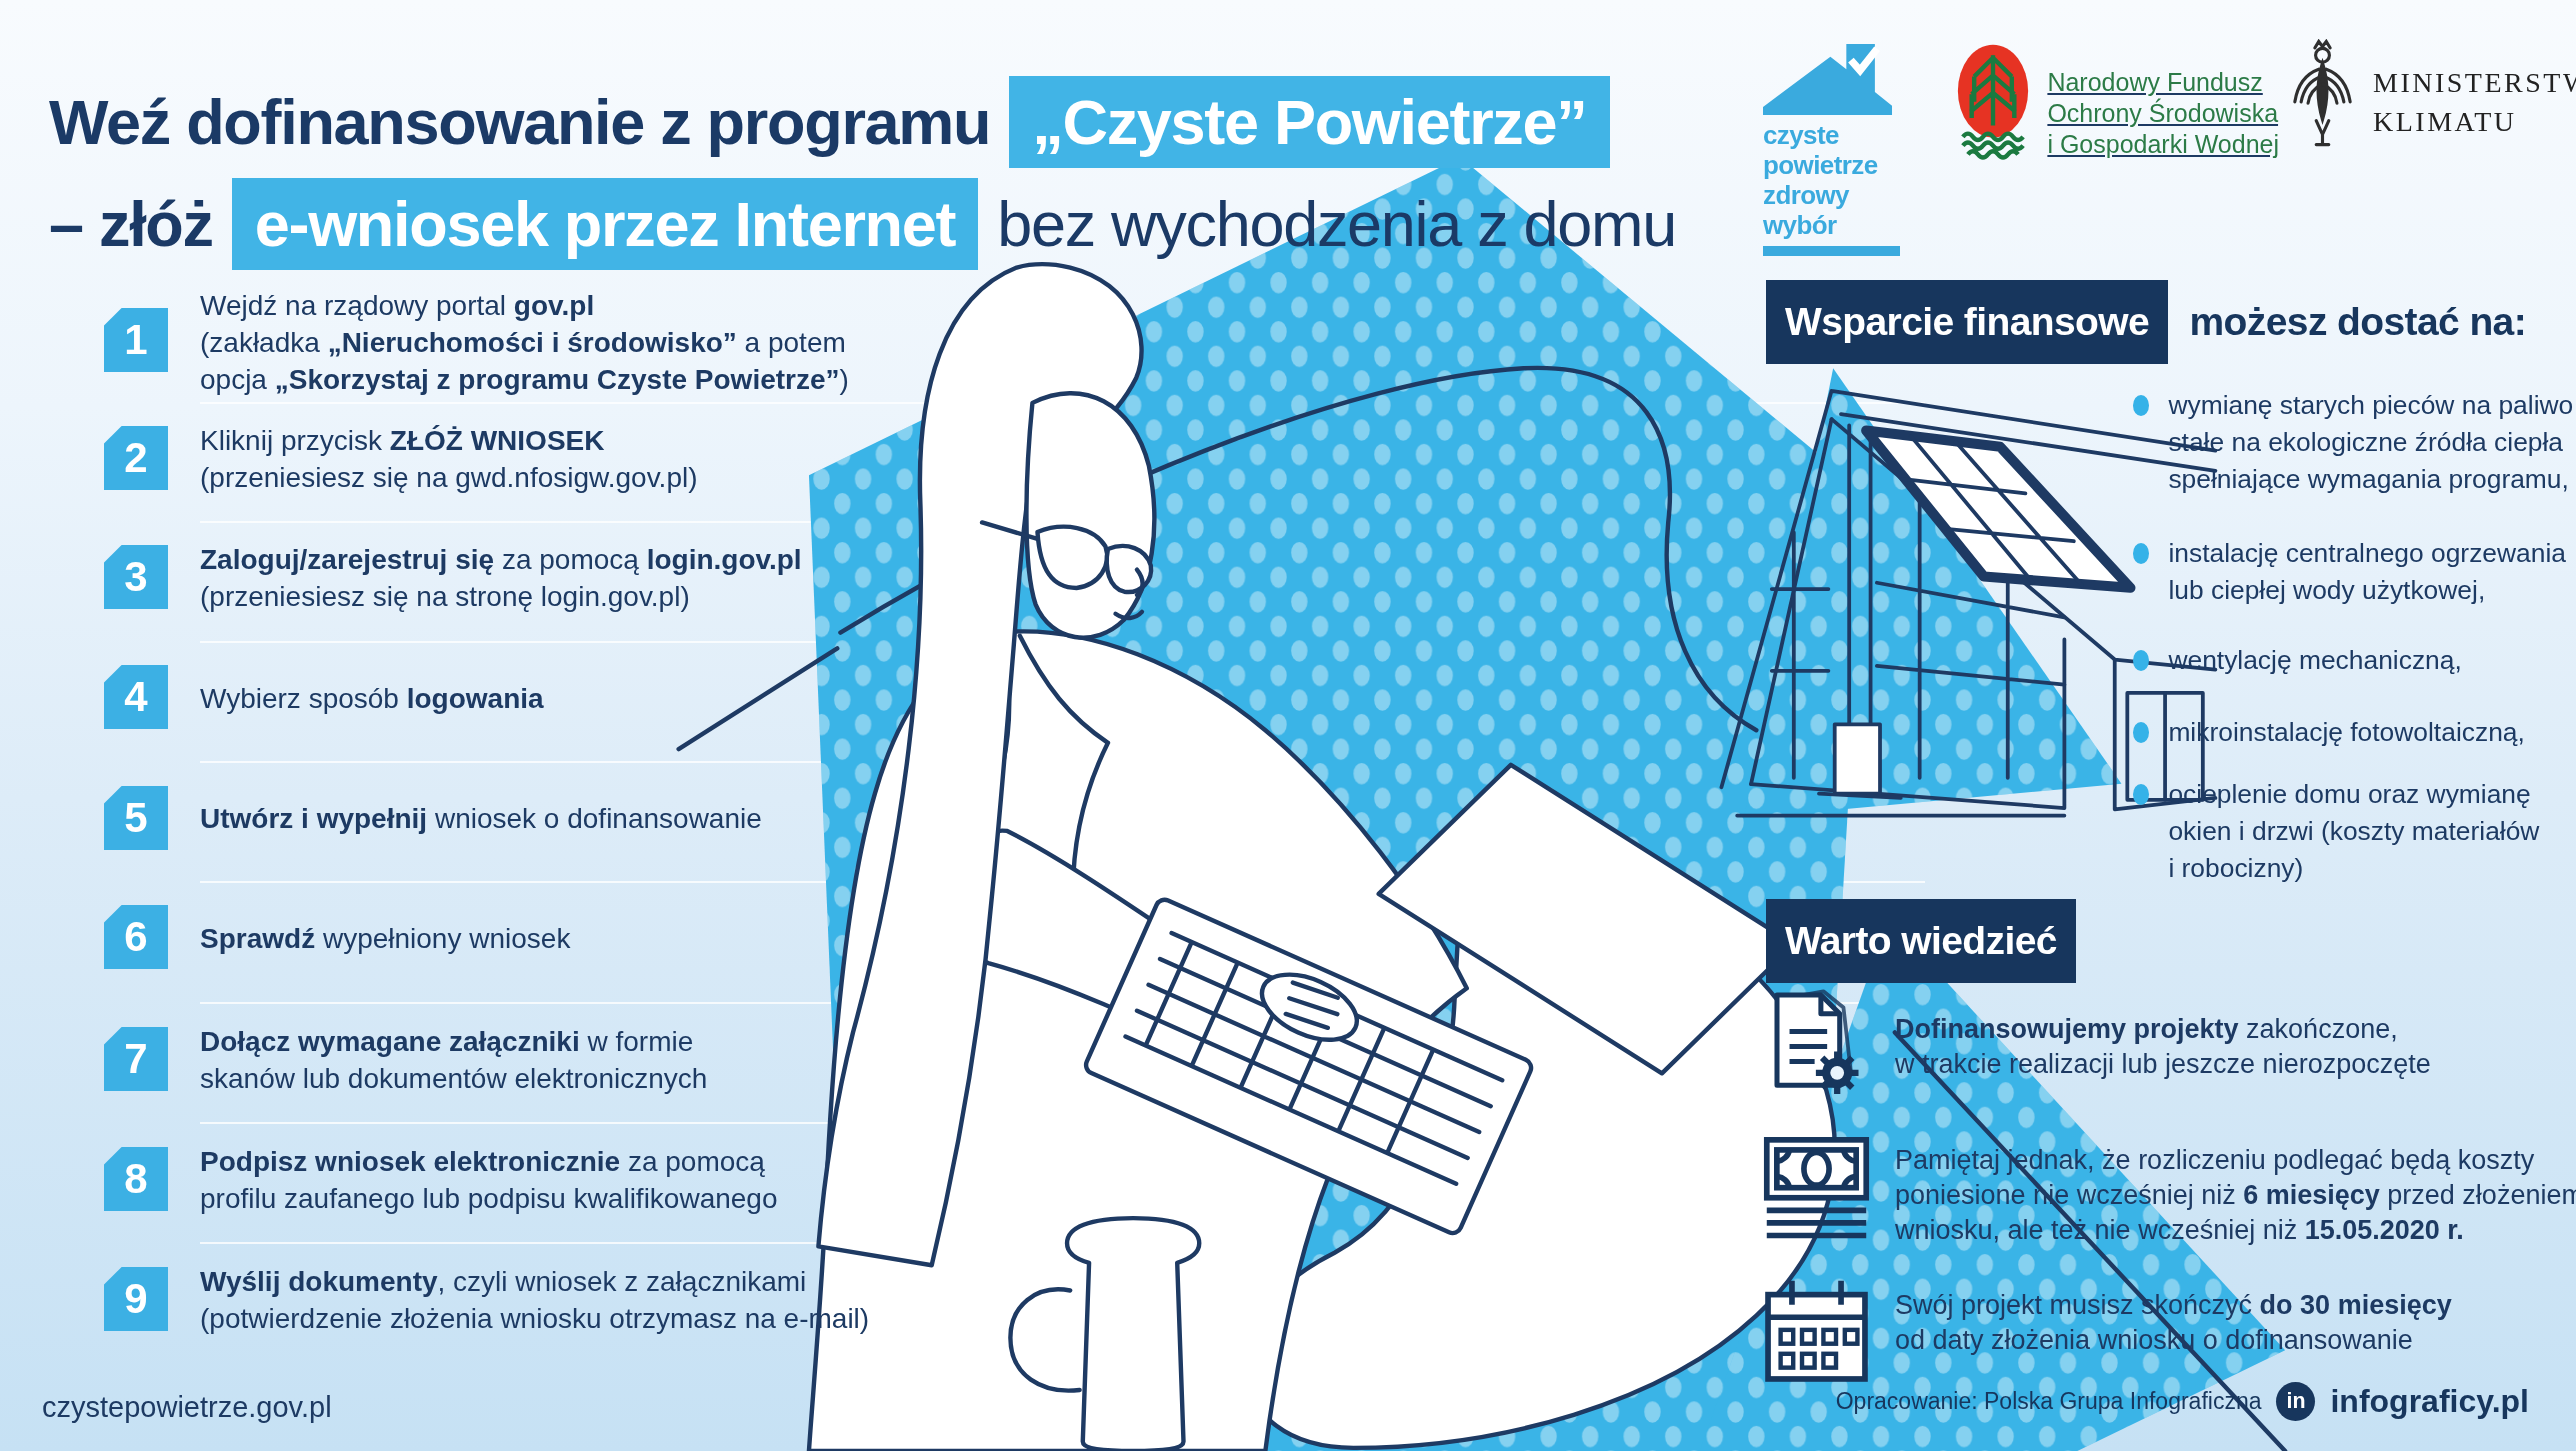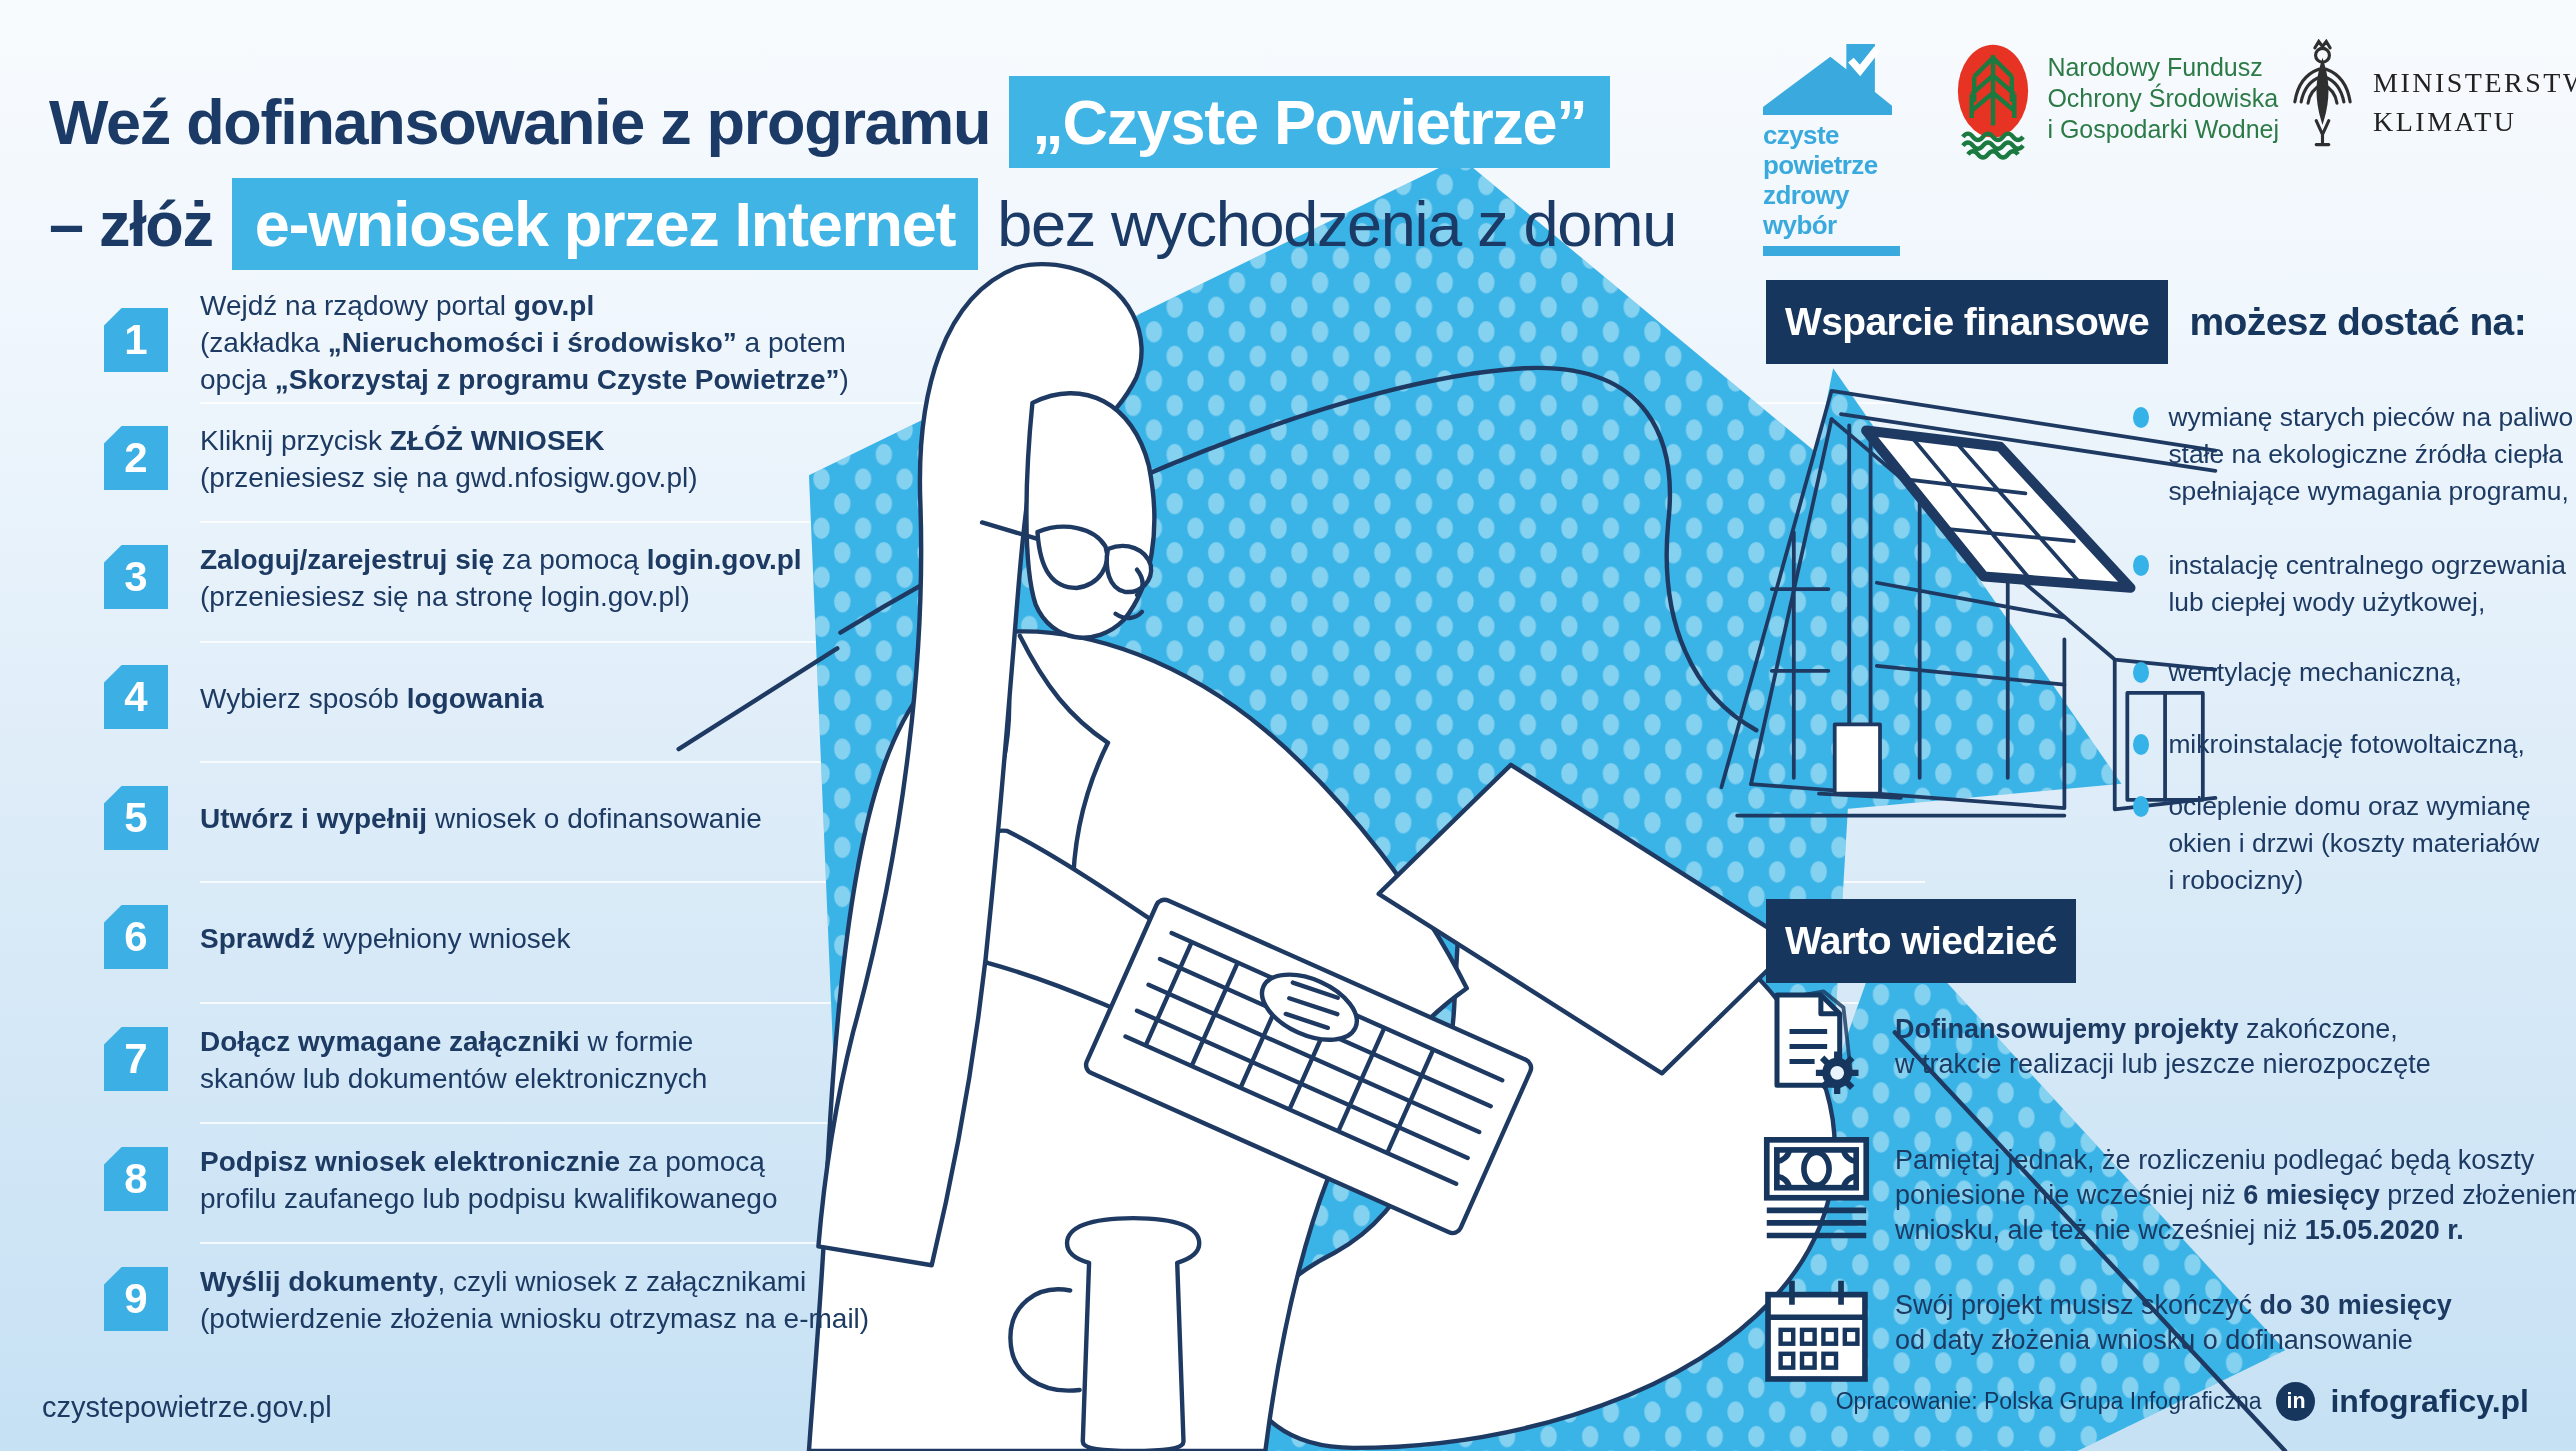--- a/index.html
+++ b/index.html
@@ -13,21 +13,21 @@
   
   .t-row{position:absolute;left:49px;display:flex;align-items:center;gap:19px;
     font-size:63px;font-weight:700;color:#1b3a66;letter-spacing:-1.3px;white-space:nowrap;z-index:2;}
   .hl{background:#41b4e6;color:#ffffff;padding:10px 23px;}
   .t-reg{font-weight:400;}
 
   
   .cp-logo{left:1763px;top:44px;width:151px;z-index:2;}
   .cp-text{color:#3aaade;font-weight:700;font-size:26px;line-height:30px;margin-top:5px;letter-spacing:-0.6px;}
   .cp-bar{height:10px;background:#3aaade;margin-top:6.3px;width:137px;}
-  .nfos{left:1955px;top:44px;display:flex;gap:16.4px;align-items:flex-start;z-index:2;}
+  .nfos{left:1955px;top:44px;display:flex;gap:16.4px;align-items:flex-end;z-index:2;text-decoration:underline;}
   .nfos-text{color:#2c7b47;font-size:25px;line-height:31px;margin-top:7.6px;}
   .ministry{left:2291px;top:39px;display:flex;gap:19px;align-items:flex-start;z-index:2;}
   .ministry-text{font-family:"Liberation Serif",serif;color:#222;font-size:28px;line-height:39px;
     letter-spacing:2.5px;margin-top:24px;}
 
   
   .step-badge{position:absolute;left:104px;width:64px;height:64px;background:#3cb0e4;color:#fff;
     font-weight:700;font-size:42px;display:flex;align-items:center;justify-content:center;
     clip-path:polygon(17.6px 0,100% 0,100% 100%,0 100%,0 17.6px);z-index:2;}
   .step-text{position:absolute;left:200px;font-size:28px;line-height:37px;color:#1d3a63;z-index:2;white-space:nowrap;}
@@ -221,21 +221,21 @@
   <div class="sep" style="top:1002px"></div>
   <div class="sep" style="top:1122px"></div>
   <div class="sep" style="top:1242px"></div>
 
   <div class="hdr-row" style="top:280px;">
     <span class="hdr-box">Wsparcie finansowe</span>
     <span>możesz dostać na:</span>
   </div>
 
   <ul class="bullets">
-    <li class="bullet" style="margin-top:12px">
+    <li class="bullet" style="margin-top:0">
         <span class="dot"></span>
         <span class="bullet-text">wymianę starych pieców na paliwo
 stałe na ekologiczne źródła ciepła
 spełniające wymagania programu,</span>
       </li>
     <li class="bullet" style="margin-top:37px">
         <span class="dot"></span>
         <span class="bullet-text">instalację centralnego ogrzewania
 lub ciepłej wody użytkowej,</span>
       </li>

